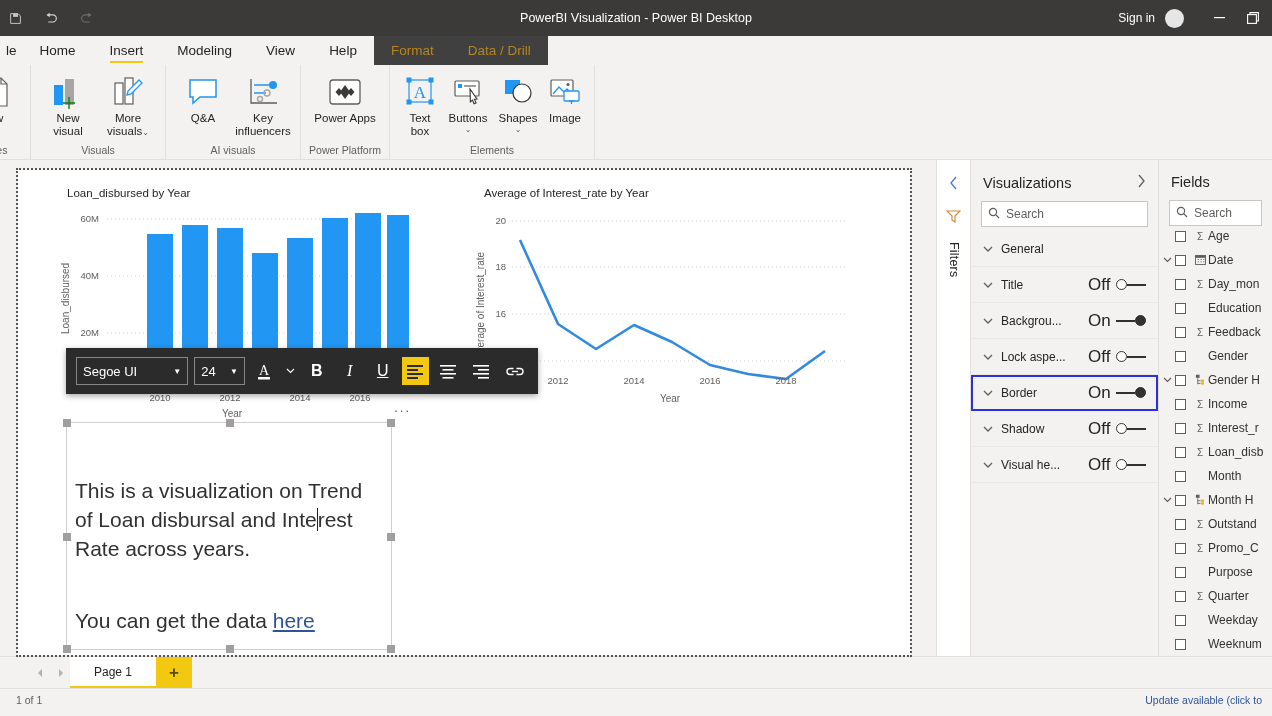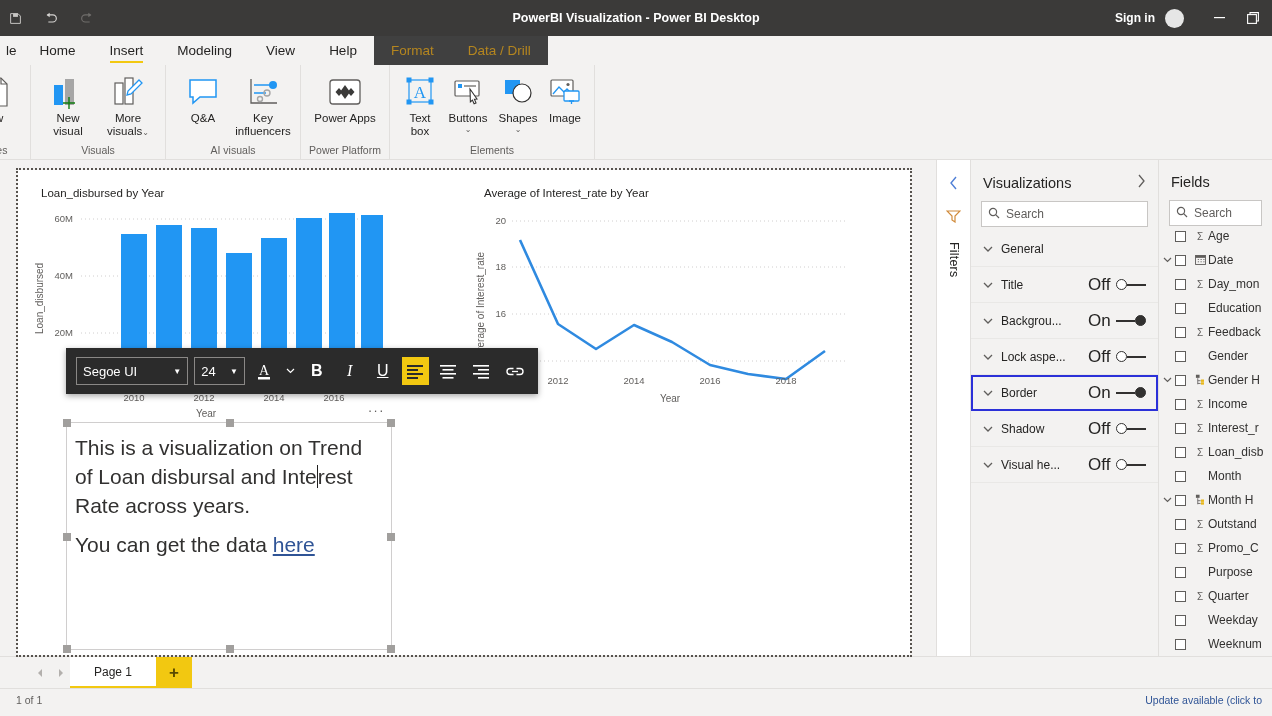--- a/index.html
+++ b/index.html
@@ -6,21 +6,21 @@
   html,body { width:1272px; height:716px; overflow:hidden; }
   body {
     font-family: "Liberation Sans", sans-serif;
     font-size: 12px;
     color: #252423;
     background: #f3f2f1;
   }
   
   .titlebar {
     height: 36px; background:#3b3a39; color:#ffffff;
-    display:flex; align-items:center; position:relative;font-weight:bold;
+    display:flex; align-items:center; position:relative;
   }
   .tb-left { display:flex; align-items:center; gap:14px; padding-left:4px; }
   .tb-icon { width:22px; height:22px; display:flex; align-items:center;
              justify-content:center; color:#c8c6c4; font-size:15px; }
   .tb-title {
     position:absolute; left:0; right:0; text-align:center;
     font-size:12.5px; color:#fff; pointer-events:none;
   }
   .tb-right { margin-left:auto; display:flex; align-items:center; gap:0; padding-right:2px; z-index:2;}
   .signin { font-size:12px; color:#ffffff; margin-right:10px; }
@@ -78,21 +78,21 @@
   .vtitle { font-size:11.5px; color:#252423; }
   .axis-lbl { font-size:9.5px; fill:#605e5c; }
   .axis-title { font-size:10px; fill:#605e5c; }
 
   
   .textbox {
     position:absolute; left:48px; top:252px; width:326px; height:228px;
     background:#fff; border:1px solid #d0cece;
   }
   .tb-content { padding:10px 8px; font-size:21px; line-height:29px; color:#323130; }
-  .tb-content p { margin-bottom:10px; }
+  .tb-content p { margin-bottom:10px;margin-top:43px; }
   .tb-link { color:#2f5496; text-decoration:underline; }
   .caret { display:inline-block; width:1px; height:23px; background:#201f1e;
            vertical-align:-4px; }
   .handle { position:absolute; width:8px; height:8px; background:#a19f9d; }
 
   
   .fmt-toolbar {
     position:absolute; left:66px; top:348px; width:472px; height:46px;
     background:#2b2b2b; display:flex; align-items:center; gap:6px;
     padding:0 10px; z-index:40; box-shadow:0 2px 6px rgba(0,0,0,.35);
@@ -376,21 +376,21 @@
     </div>
     <div class="rgroup-label">Elements</div>
   </div>
 </div>
 
 <div class="main">
 
   <div class="canvas-wrap">
     <div class="canvas">
 
-      <div class="visual" style="left:3px; top:10px; width:370px; height:230px;">
+      <div class="visual" style="left:29px; top:10px; width:370px; height:230px;">
         <div class="vtitle" style="padding:7px 0 0 20px;">Loan_disbursed by Year</div>
         <svg width="370" height="212" viewBox="0 0 370 212">
 
           <g stroke="#d0cece" stroke-dasharray="1 3" stroke-width="1">
             <line x1="60" y1="20" x2="360" y2="20"></line>
             <line x1="60" y1="77" x2="360" y2="77"></line>
             <line x1="60" y1="134" x2="360" y2="134"></line>
           </g>
 
           <text class="axis-lbl" x="52" y="23" text-anchor="end">60M</text>

